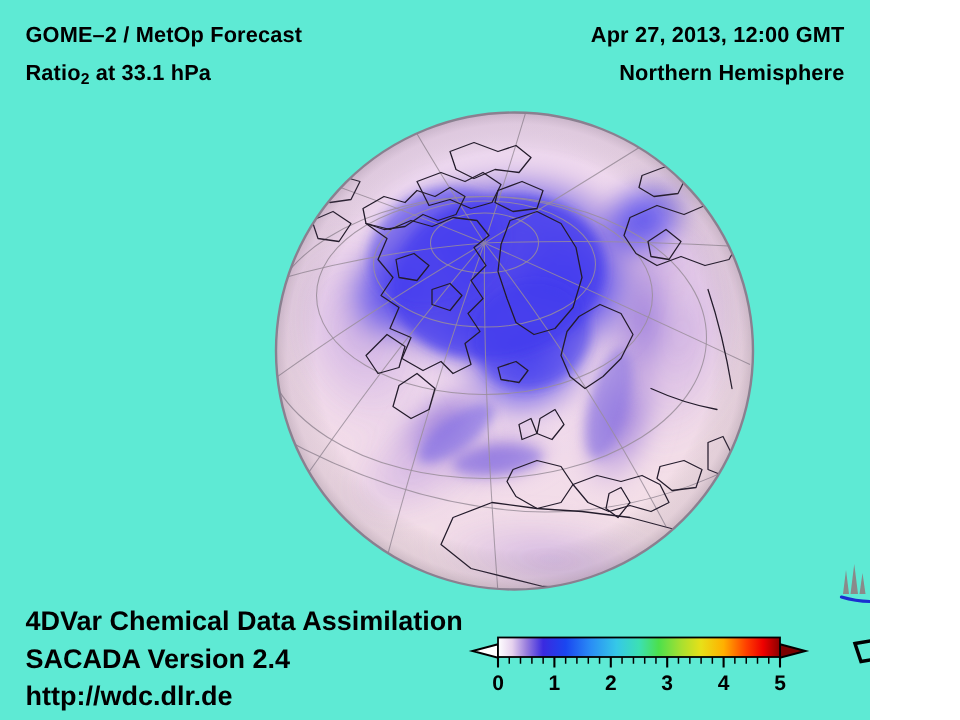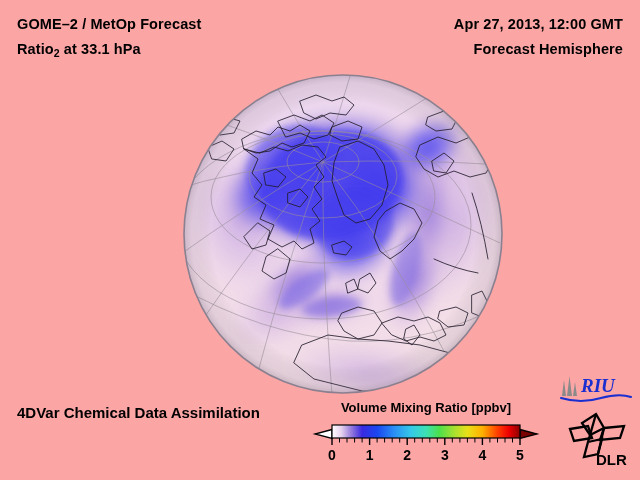--- a/index.html
+++ b/index.html
@@ -2,23 +2,23 @@
 <html><head>
 <meta charset="utf-8">
 <style>
   html, body {
     margin: 0;
     padding: 0;
     background: #ffffff;
   }
   #page {
     position: relative;
-    width: 640px;
+    width: 580px;
     height: 480px;
-    background: #fca5a5;
+    background: #5eead4;
     font-family: "Liberation Sans", sans-serif;
     overflow: hidden;
   }
 
   
   .hdr {
     position: absolute;
     font-weight: bold;
     font-size: 14.5px;
     color: #000000;
@@ -34,21 +34,21 @@
     vertical-align: baseline;
     position: relative;
     top: 3px;
   }
 
   
   .foot {
     position: absolute;
     left: 17px;
     font-weight: bold;
-    font-size: 15px;
+    font-size: 18px;
     color: #000000;
     white-space: nowrap;
   }
   #foot-1 { top: 404px; }
   #foot-2 { top: 429px; }
   #foot-3 { top: 454px; }
 
   
   #globe-wrap {
     position: absolute;
@@ -119,21 +119,21 @@
   }
 </style>
 </head>
 <body>
 
 <div id="page">
 
   <div class="hdr" id="hdr-title-1">GOME–2 / MetOp Forecast</div>
   <div class="hdr" id="hdr-title-2"><span>Ratio</span><span class="sub">2</span><span> at 33.1 hPa</span></div>
   <div class="hdr" id="hdr-date">Apr 27, 2013, 12:00 GMT</div>
-  <div class="hdr" id="hdr-region">Forecast Hemisphere</div>
+  <div class="hdr" id="hdr-region">Northern Hemisphere</div>
 
   <div id="globe-wrap">
     <svg id="globe-svg" viewBox="0 0 322 322" xmlns="http://www.w3.org/2000/svg">
       <defs>
         <clipPath id="diskClip">
             <circle cx="161" cy="161" r="159"></circle>
           </clipPath>
 
         <radialGradient id="baseField" cx="44%" cy="28%" r="86%">
           <stop offset="0%" stop-color="#e9d8f2"></stop>
@@ -312,23 +312,24 @@
         </g>
 
         <rect x="0" y="0" width="322" height="322" fill="url(#limbShade)"></rect>
       </g>
 
       <circle cx="161" cy="161" r="159" fill="none" stroke="#8a8090" stroke-width="1.6"></circle>
     </svg>
   </div>
 
   <div class="foot" id="foot-1">4DVar Chemical Data Assimilation</div>
+  <div class="foot" id="foot-2">SACADA Version 2.4</div>
+  <div class="foot" id="foot-3">http://wdc.dlr.de</div>
 
   <div id="cbar-block">
-    <div id="cbar-title">Volume Mixing Ratio [ppbv]</div>
 
     <svg id="cbar-svg" viewBox="0 0 228 26" xmlns="http://www.w3.org/2000/svg">
       <defs>
         <linearGradient id="cbGrad" x1="0" y1="0" x2="1" y2="0">
           <stop offset="0%" stop-color="#ffffff"></stop>
           <stop offset="5%" stop-color="#e6d2ee"></stop>
           <stop offset="10%" stop-color="#9a7fdd"></stop>
           <stop offset="16%" stop-color="#3a2ae0"></stop>
           <stop offset="24%" stop-color="#1a46f0"></stop>
           <stop offset="33%" stop-color="#2a8ef5"></stop>

